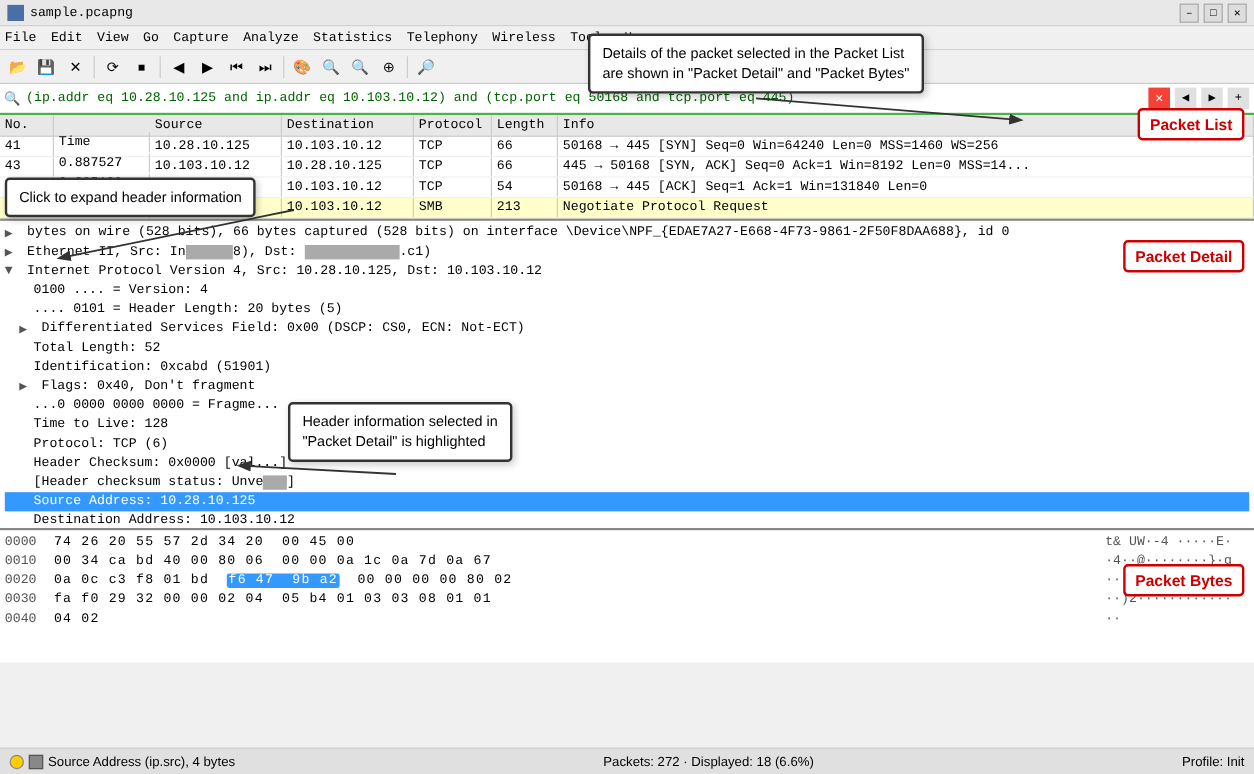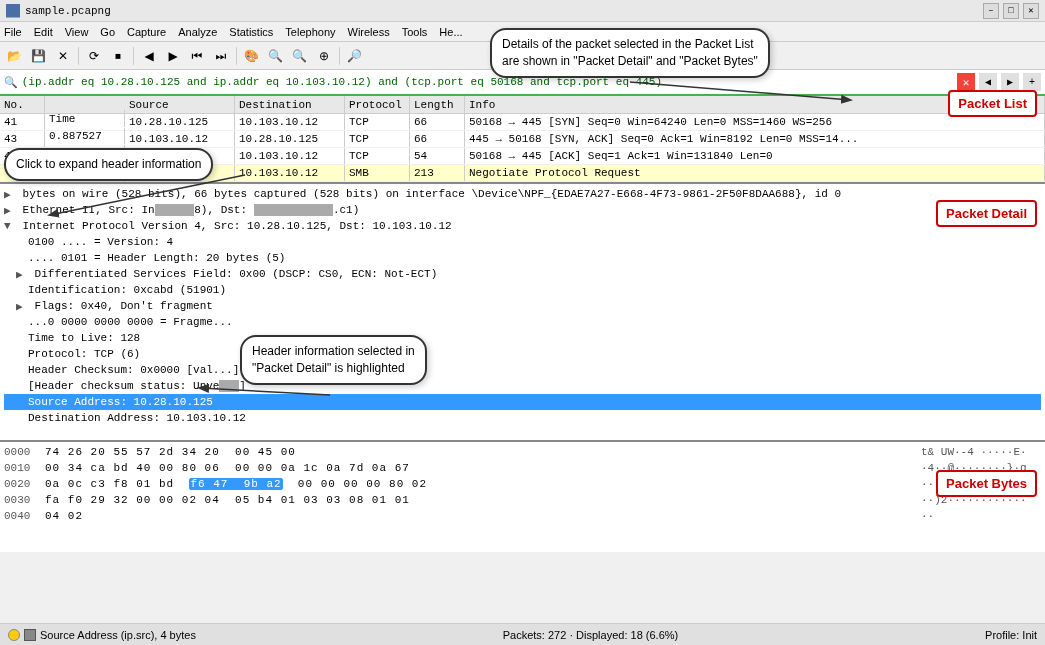--- a/index.html
+++ b/index.html
@@ -48,21 +48,21 @@
     
     .menu-bar {
       background: #f0f0f0;
       height: 20px;
       display: flex;
       align-items: center;
       padding: 0 4px;
       border-bottom: 1px solid #ccc;
       gap: 12px;
       font-size: 11px;
-      font-family: Liberation Sans, sans-serif;
+      font-family: Liberation Mono, monospace;
     }
     .menu-item { cursor: pointer; }
 
     
     .toolbar {
       background: #f0f0f0;
       height: 28px;
       display: flex;
       align-items: center;
       padding: 0 4px;
@@ -226,21 +226,21 @@
       background: #888;
       border: 1px solid #555;
     }
     .status-sep { flex: 1; }
 
     
     .annotation {
       position: absolute;
       background: white;
       border: 2px solid #333;
-      border-radius: 16px;
+      border-radius: 4px;
       padding: 6px 10px;
       font-family: Arial, sans-serif;
       font-size: 12px;
       line-height: 1.4;
       box-shadow: 2px 2px 6px rgba(0,0,0,0.2);
       z-index: 100;
     }
     .annotation-red {
       position: absolute;
       background: white;
@@ -412,20 +412,24 @@
   <div class="detail-line indent-1">
     <span class="expand-arrow">&nbsp;</span>
     <span>.... 0101 = Header Length: 20 bytes (5)</span>
   </div>
   <div class="detail-line indent-1">
     <span class="expand-arrow">▶</span>
     <span>&nbsp;Differentiated Services Field: 0x00 (DSCP: CS0, ECN: Not-ECT)</span>
   </div>
   <div class="detail-line indent-1">
     <span class="expand-arrow">&nbsp;</span>
+    <span>Total Length: 52</span>
+  </div>
+  <div class="detail-line indent-1">
+    <span class="expand-arrow">&nbsp;</span>
     <span>Identification: 0xcabd (51901)</span>
   </div>
   <div class="detail-line indent-1">
     <span class="expand-arrow">▶</span>
     <span>&nbsp;Flags: 0x40, Don't fragment</span>
   </div>
   <div class="detail-line indent-1">
     <span class="expand-arrow">&nbsp;</span>
     <span>...0 0000 0000 0000 = Fragme...</span>
   </div>

